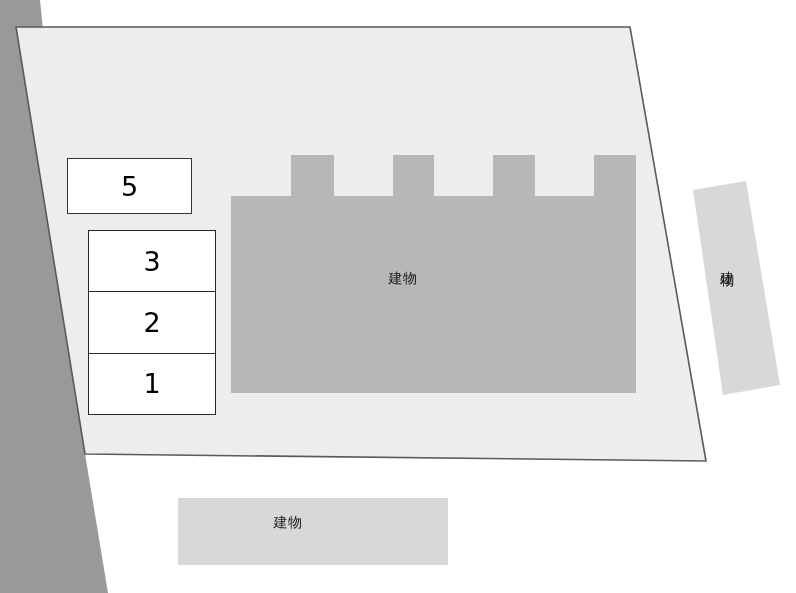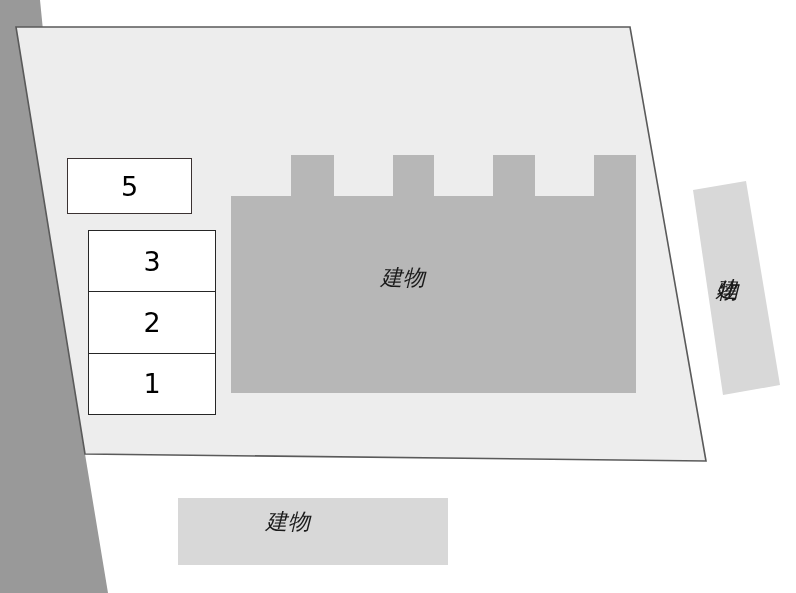--- a/index.html
+++ b/index.html
@@ -65,26 +65,25 @@
     font-size: 27px;
     line-height: 1;
     background: #ffffff;
   }
   .stall-stack .stall-cell + .stall-cell {
     border-top: 1.6px solid #262626;
   }
   .bldg-label {
     position: absolute;
     color: #1a1a1a;
-    font-size: 22px;
+    font-size: 14px;
     line-height: 1.05;
     letter-spacing: 0.5px;
     white-space: nowrap;
     pointer-events: none;
-    font-style: italic;
   }
   .bldg-label.vertical {
     writing-mode: vertical-rl;
     text-orientation: upright;
     white-space: normal;
     line-height: 1.1;
     letter-spacing: 2px;
   }
 </style>
 </head>

